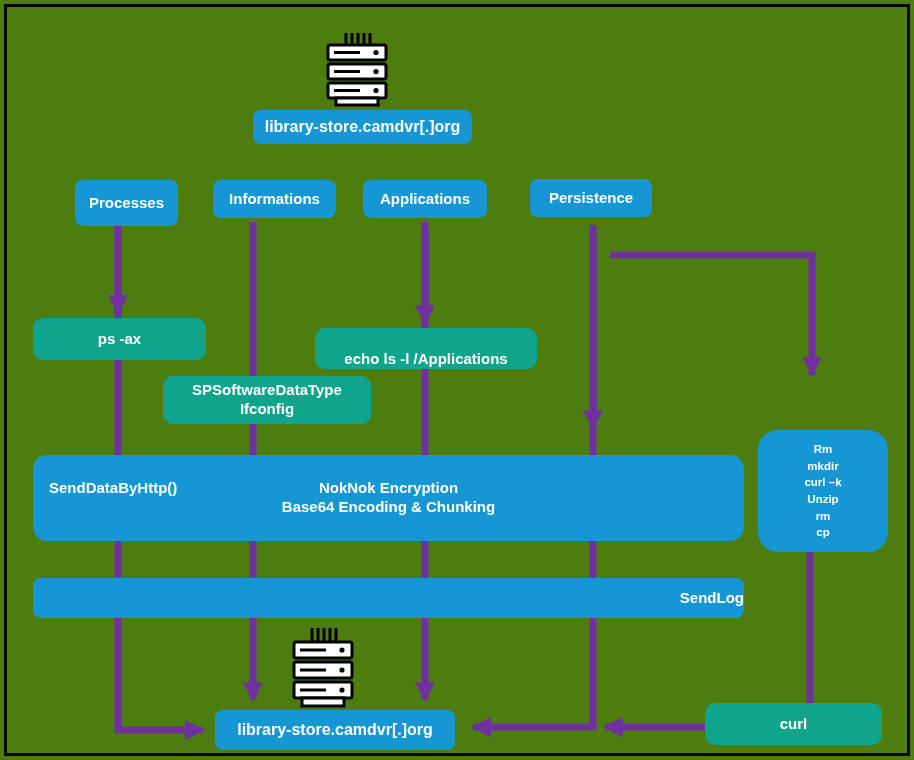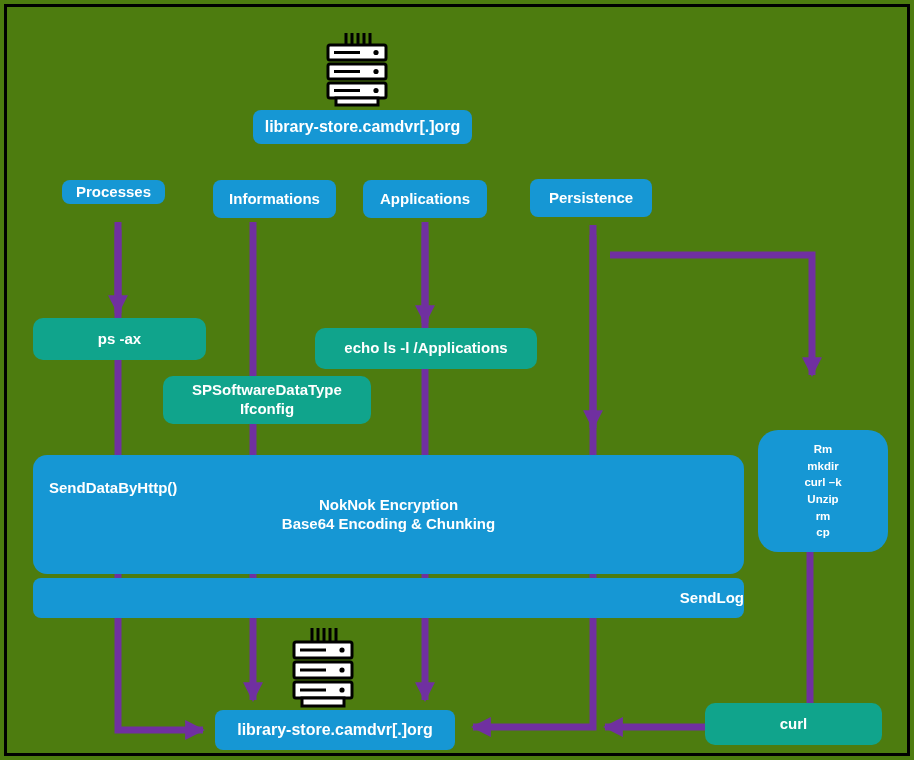--- a/index.html
+++ b/index.html
@@ -64,21 +64,21 @@
     </g>
     <circle cx="56" cy="19.5" r="2.6" fill="#000"></circle>
     <circle cx="56" cy="38.5" r="2.6" fill="#000"></circle>
     <circle cx="56" cy="57.5" r="2.6" fill="#000"></circle>
   </svg>
 
   <div class="node blue r8 fs16" style="left:253px; top:110px; width:219px; height:34px;">
     <span>library-store.camdvr[.]org</span>
   </div>
 
-  <div class="node blue r8 fs15" style="left:62px; top:180px; width:103px; height:24px;">
+  <div class="node blue r8 fs15" style="left:75px; top:180px; width:103px; height:46px;">
     <span>Processes</span>
   </div>
   <div class="node blue r8 fs15" style="left:213px; top:180px; width:123px; height:38px;">
     <span>Informations</span>
   </div>
   <div class="node blue r8 fs15" style="left:363px; top:180px; width:124px; height:38px;">
     <span>Applications</span>
   </div>
   <div class="node blue r8 fs15" style="left:530px; top:179px; width:122px; height:38px;">
     <span>Persistence</span>
@@ -86,34 +86,34 @@
 
   <div class="node teal r10 fs15" style="left:33px; top:318px; width:173px; height:42px;">
     <span>ps -ax</span>
   </div>
 
   <div class="node teal r10 fs15" style="left:163px; top:376px; width:208px; height:48px;">
     <span>SPSoftwareDataType</span>
     <span>Ifconfig</span>
   </div>
 
-  <div class="node teal r10 fs15" style="left:315px; top:328px; width:222px; height:41px;">
+  <div class="node teal r10 fs15" style="left:315px; top:328px; width:222px; height:41px;justify-content:flex-end;">
     <span>echo ls -l /Applications</span>
   </div>
 
   <div class="node blue r20 fs11" style="left:758px; top:390px; width:130px; height:122px; line-height:1.45;">
     <span>Rm</span>
     <span>mkdir</span>
     <span>curl –k</span>
     <span>Unzip</span>
     <span>rm</span>
     <span>cp</span>
   </div>
 
-  <div class="node blue r14 fs15" style="left:33px; top:455px; width:711px; height:119px;">
+  <div class="node blue r14 fs15" style="left:33px; top:455px; width:711px; height:86px;">
     <span class="bigbox-label">SendDataByHttp()</span>
     <span>NokNok Encryption</span>
     <span>Base64 Encoding &amp; Chunking</span>
   </div>
 
   <div class="node blue r8 fs15" style="left:33px; top:578px; width:711px; height:40px;align-items:flex-end;">
     <span>SendLog</span>
   </div>
 
   <svg class="server-icon" style="left:286px; top:628px;" width="72" height="80" viewBox="0 0 72 80">

